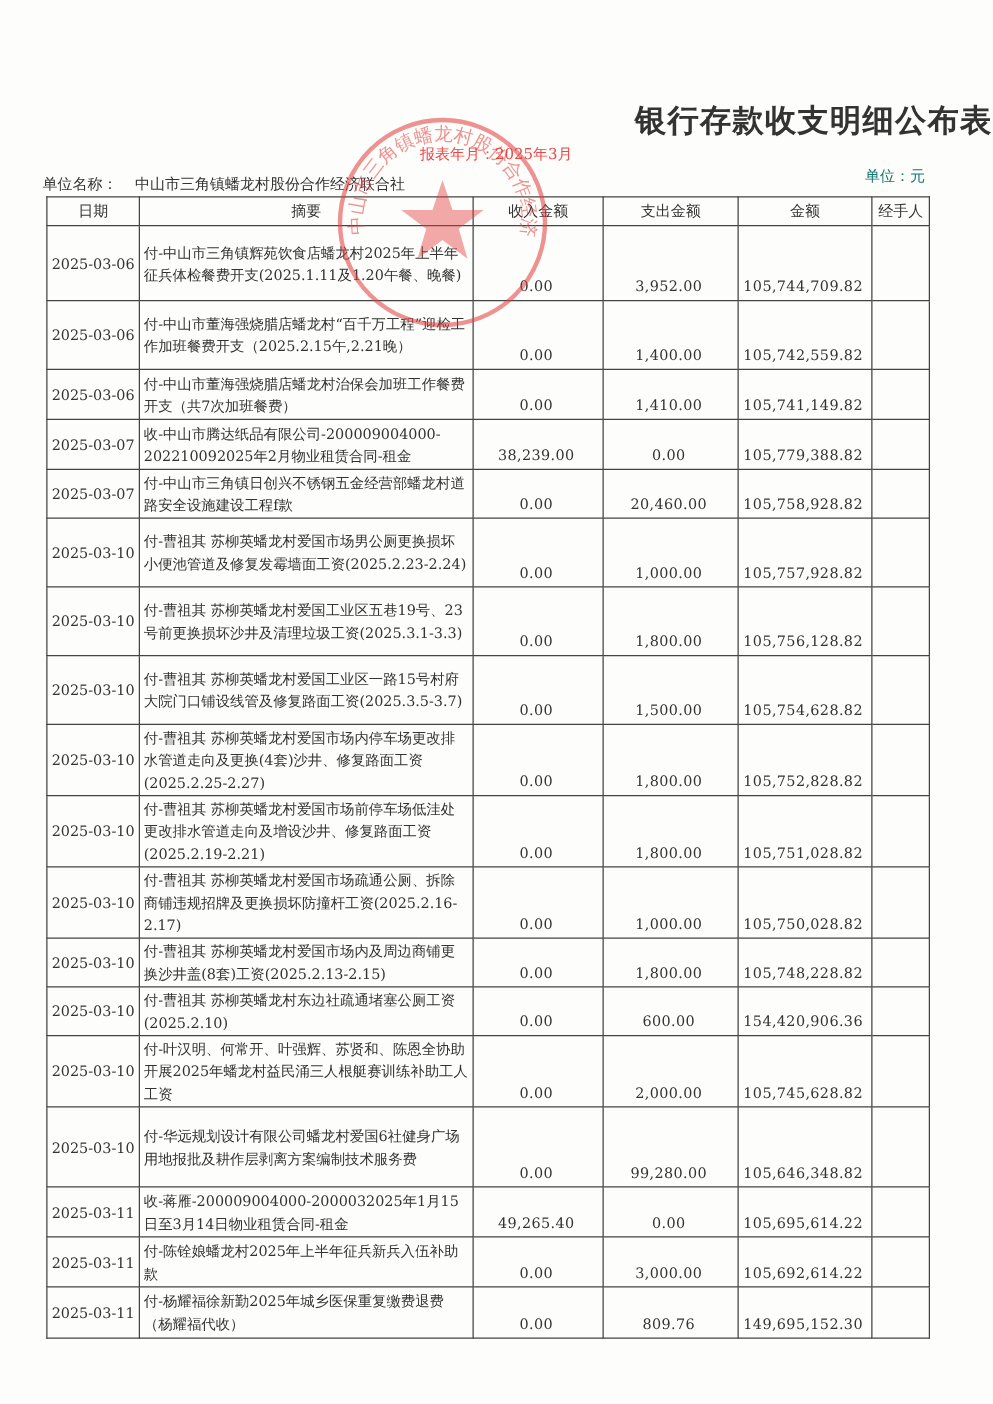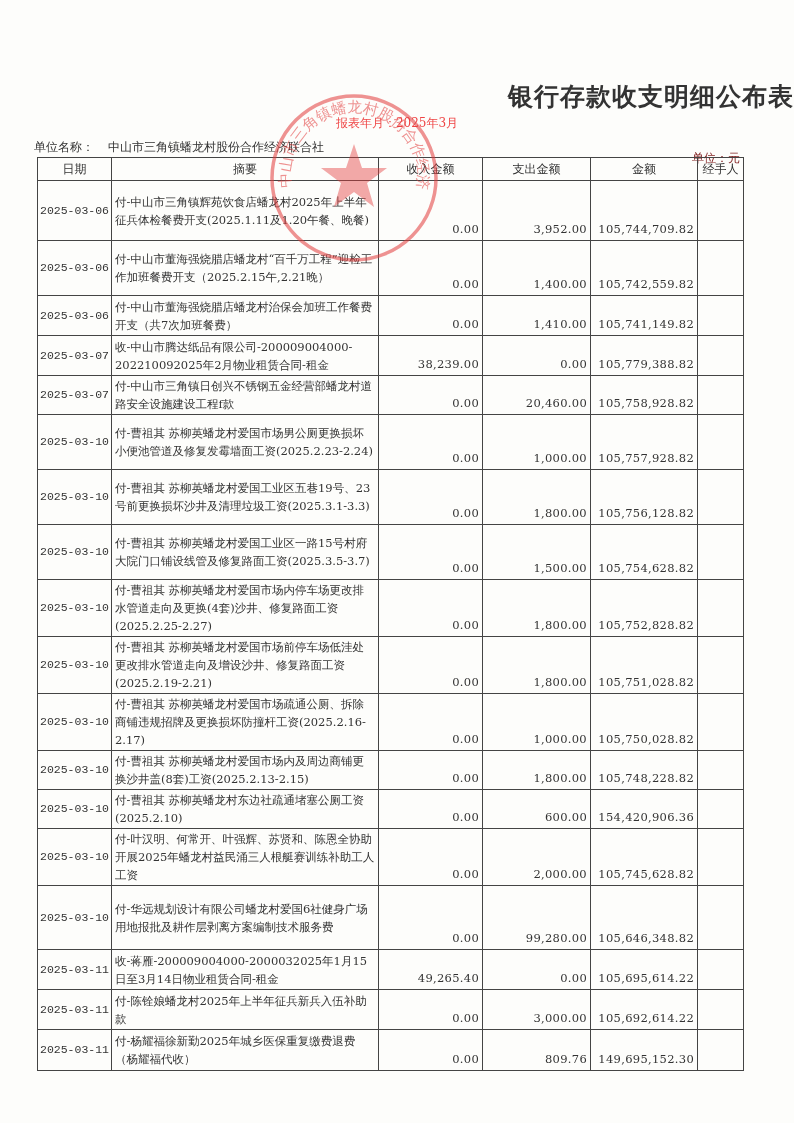--- a/index.html
+++ b/index.html
@@ -8,33 +8,33 @@
     font-family: "DejaVu Serif", "Liberation Serif", serif; color: #2a2a2a; overflow: hidden;
   }
   .title {
     position: absolute; left: 0; width: 794px; top: 80px; text-align: right;
     font-size: 25px; font-weight: bold; letter-spacing: 1px; color: #333;
     font-family: "DejaVu Sans", "Liberation Sans", sans-serif;
   }
   .period { position: absolute; left: 0; width: 794px; top: 115px; text-align: center; font-size: 12px; color: #ef4444; }
   .unit-name { position: absolute; left: 34px; top: 139px; font-size: 12px; color: #333; }
   .unit-name .lbl { margin-right: 14px; }
-  .currency { position: absolute; right: 54px; top: 133px; font-size: 12px; color: #7f1d1d; margin-top: 17px; }
+  .currency { position: absolute; right: 54px; top: 133px; font-size: 12px; color: #0f766e; }
   table.ledger {
     position: absolute; left: 37px; top: 157px; border-collapse: collapse;
     table-layout: fixed; width: 706px; padding-left: 25px;
   }
   table.ledger td, table.ledger th {
     border: 1px solid #444; font-size: 11.5px; font-weight: normal; padding: 0;
     color: #333; line-height: 18px;
   }
   table.ledger th { height: 22px; text-align: center; font-size: 12px; }
-  td.date { text-align: center; vertical-align: middle; font-family: Liberation Mono, monospace; }
+  td.date { text-align: center; vertical-align: middle; }
   td.desc { text-align: left; vertical-align: middle; padding: 1px 3px !important; font-size: 11.5px; }
-  td.num { text-align: right; vertical-align: bottom; padding: 0 3px 2px 0 !important; font-family: "DejaVu Serif", serif; font-size: 11px; letter-spacing: 0.3px; }
+  td.num { text-align: center; vertical-align: bottom; padding: 0 3px 2px 0 !important; font-family: "DejaVu Serif", serif; font-size: 11px; letter-spacing: 0.3px; }
   td.handler { }
   .stamp {
     position: absolute; left: 268px; top: 92px; width: 172px; height: 172px;
     pointer-events: none; opacity: 0.55;
   }
 </style>
 </head>
 <body>
 
 <div class="title">银行存款收支明细公布表</div>

